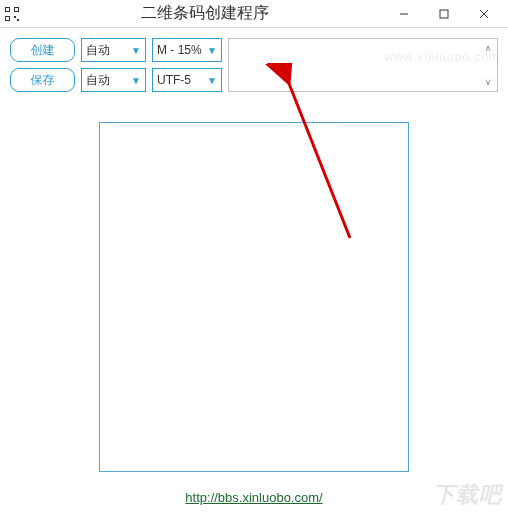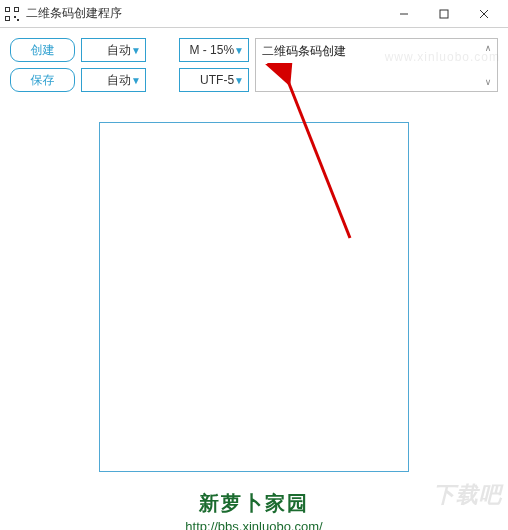--- a/index.html
+++ b/index.html
@@ -23,22 +23,23 @@
     .titlebar-icon {
       width: 16px;
       height: 16px;
       margin-right: 6px;
       display: inline-flex;
       align-items: center;
       justify-content: center;
     }
     .titlebar-title {
       flex: 1;
-      font-size: 12px;
+      font-size: 16px;
       color: #333;
+      text-align: center;
     }
     .titlebar-btns {
       display: flex;
     }
     .titlebar-btn {
       width: 40px;
       height: 28px;
       display: flex;
       align-items: center;
       justify-content: center;
@@ -77,25 +78,25 @@
     }
     .dropdown {
       height: 24px;
       border: 1px solid #2fa0d0;
       background: #fff;
       color: #333;
       font-size: 12px;
       padding: 0 4px;
       display: flex;
       align-items: center;
-      justify-content: flex-end;
+      justify-content: space-between;
       cursor: pointer;
     }
     .dd1 { width: 65px; }
-    .dd2 { width: 70px; margin-left: 27px; }
+    .dd2 { width: 70px; }
     .dd-arrow {
       color: #2fa0d0;
       font-size: 10px;
     }
     .text-area-wrap {
       position: relative;
       flex: 1;
       height: 54px;
       border: 1px solid #c0c0c0;
       background: #fff;
@@ -230,30 +231,28 @@
           <span>自动</span>
           <span class="dd-arrow">▼</span>
         </div>
         <div class="dropdown dd2">
           <span>UTF-5</span>
           <span class="dd-arrow">▼</span>
         </div>
       </div>
     </div>
     <div class="text-area-wrap">
-      <div class="text-area-content">二维码条码创建</div>
       <div class="scroll-up">∧</div>
       <div class="scroll-down">∨</div>
     </div>
   </div>
 
   <div class="preview-box"></div>
 
   <div class="footer">
-    <div class="footer-title">新萝卜家园</div>
     <a class="footer-link">http://bbs.xinluobo.com/</a>
   </div>
 
   <svg class="arrow-overlay" viewBox="0 0 130 190">
     <defs>
       <marker id="arrowhead" markerWidth="10" markerHeight="10" refX="2" refY="5" orient="auto">
         <polygon points="0 5, 10 0, 10 10" fill="#d40000"></polygon>
       </marker>
     </defs>
     <line x1="100" y1="175" x2="38" y2="18" stroke="#d40000" stroke-width="3" marker-end="url(#arrowhead)"></line>

